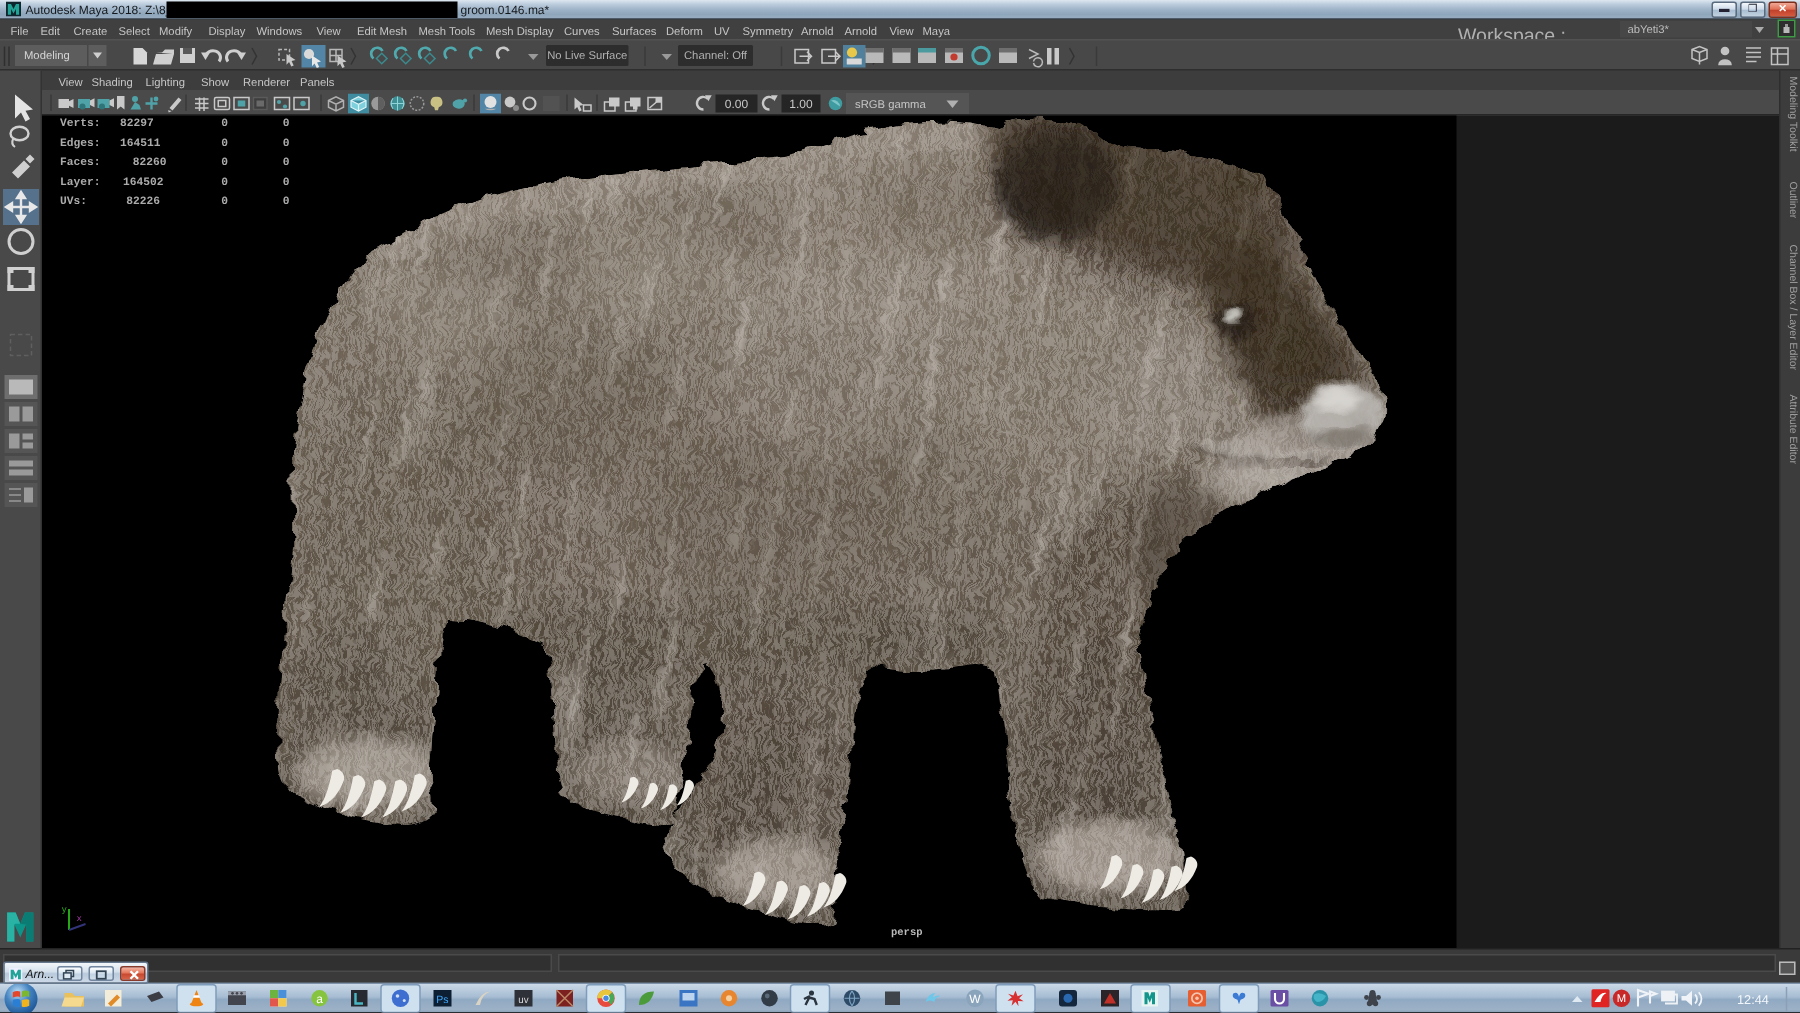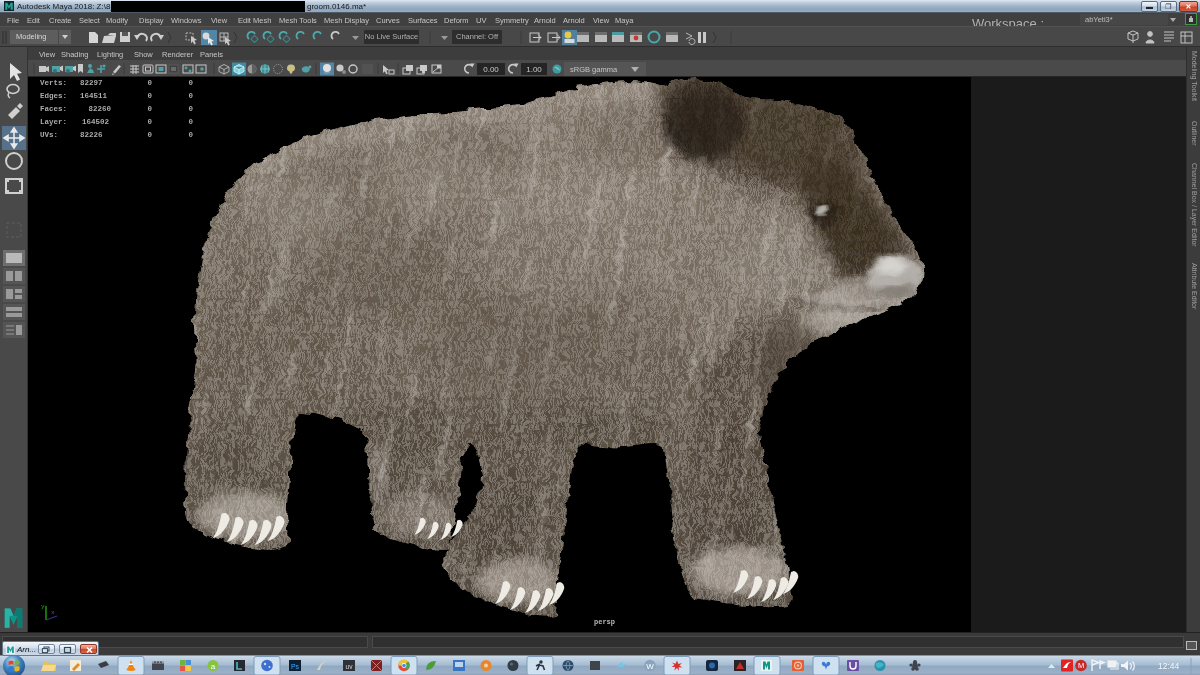--- a/index.html
+++ b/index.html
@@ -590,21 +590,21 @@
               <td style="text-align:right">0</td>
             </tr>
         <tr>
               <td>Layer:</td>
               <td style="text-align:center">164502</td>
               <td style="text-align:right">0</td>
               <td style="text-align:right">0</td>
             </tr>
         <tr>
               <td>UVs:</td>
-              <td style="text-align:left">82226</td>
+              <td style="text-align:center">82226</td>
               <td style="text-align:right">0</td>
               <td style="text-align:right">0</td>
             </tr>
       </tbody>
         </table>
     </div>
     <div class="abs" id="persp">persp</div>
     <svg class="abs" style="left:12px;top:524px" width="30" height="22" viewBox="0 0 30 22">
       <line x1="6" y1="19" x2="6" y2="5" stroke="#27ae17" stroke-width="1.3"></line>
       <line x1="6" y1="19" x2="17" y2="15" stroke="#33337a" stroke-width="1.3"></line>

